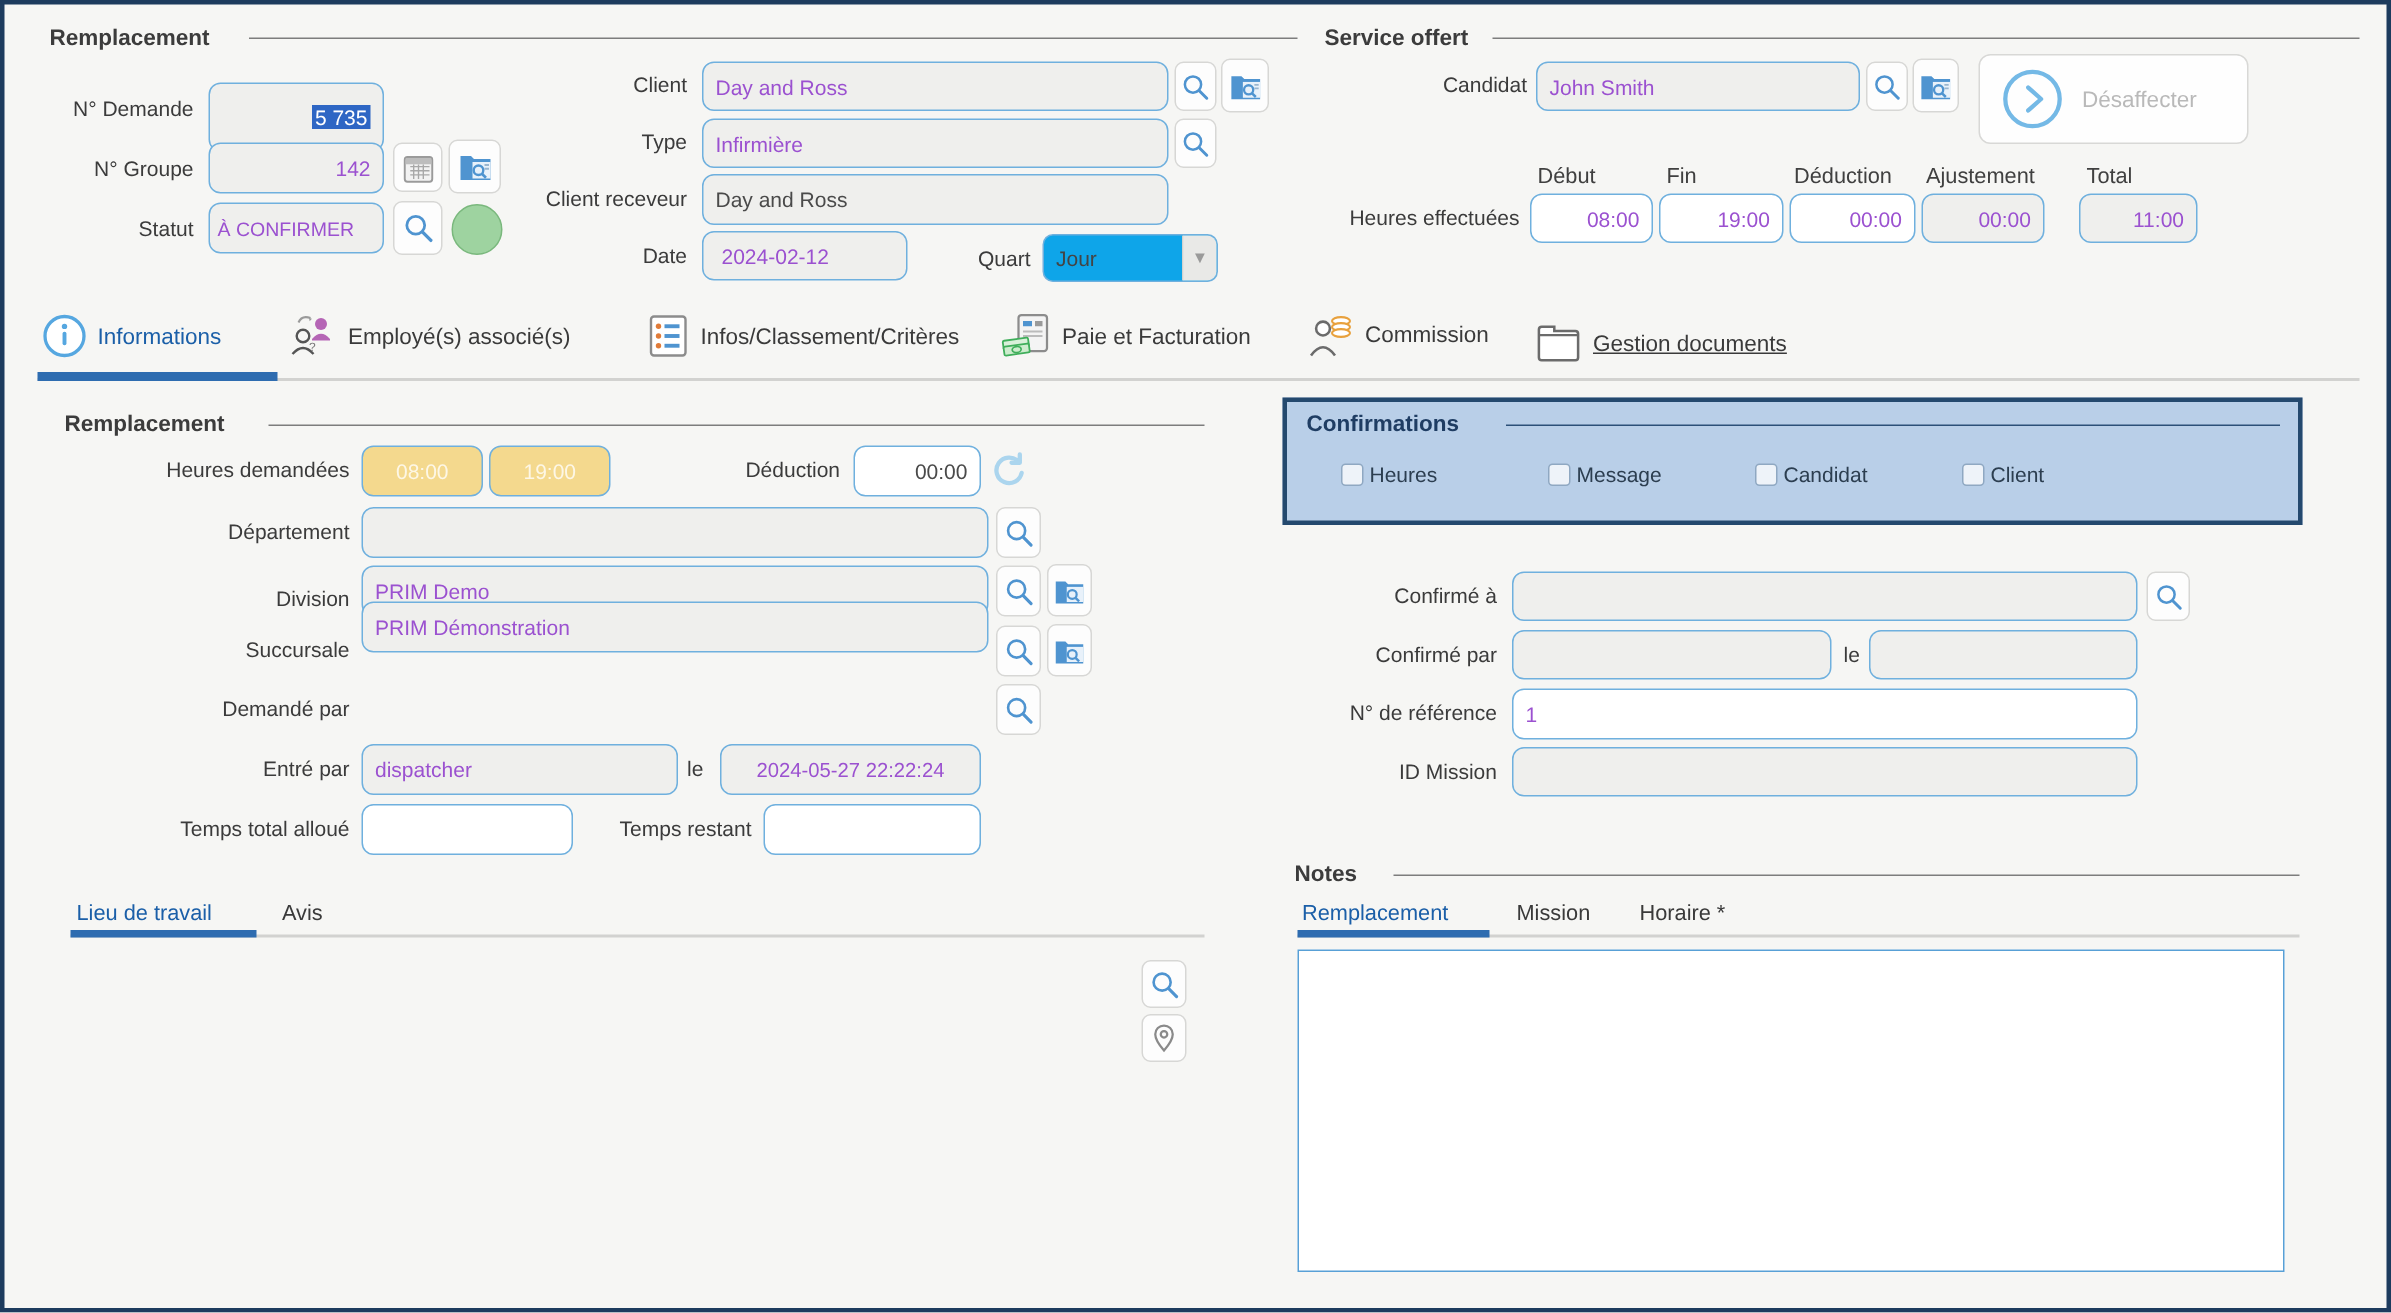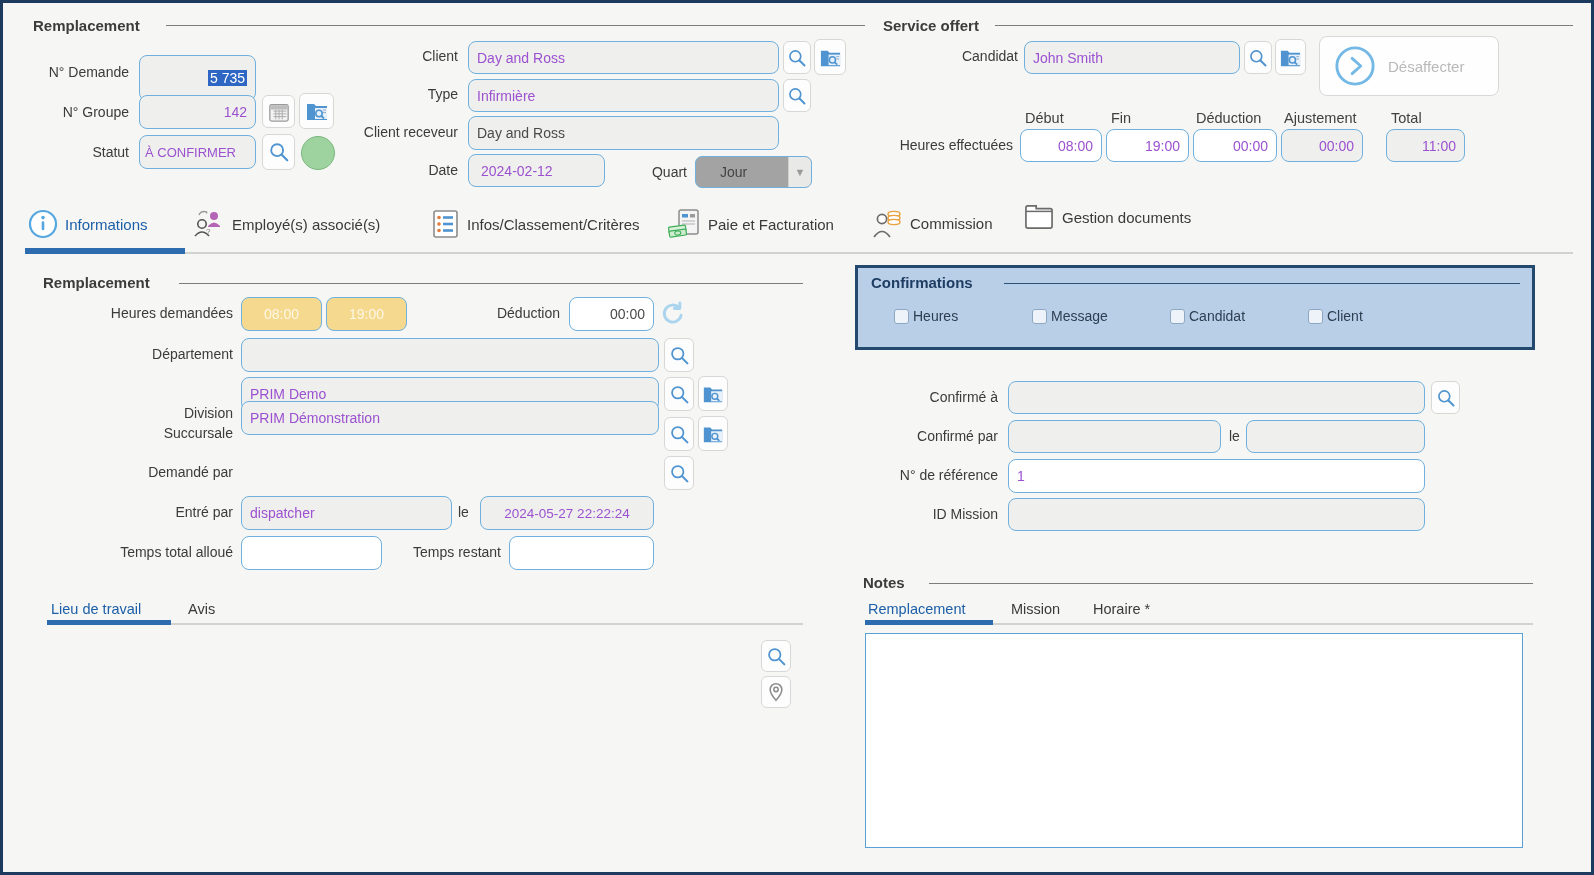--- a/index.html
+++ b/index.html
@@ -30,21 +30,21 @@
   .tab-grayline{position:absolute;background:#d2d2d0;}
   .subtab{position:absolute;font-size:14.5px;color:#3a3a3a;cursor:pointer;white-space:nowrap;}
   .subtab.active{color:#1b5fa8;}
   .panel-conf{position:absolute;box-sizing:border-box;background:#b9cfe8;border:3px solid #24496e;}
   .chk{display:flex;align-items:center;gap:4px;position:absolute;font-size:14px;color:#2c3e50;cursor:pointer;}
   .chk .box{width:15px;height:15px;box-sizing:border-box;border:1px solid #8fa8c2;border-radius:3px;background:#eef3f9;}
   .notes-area{position:absolute;box-sizing:border-box;background:#fff;border:1.5px solid #58a0d6;}
   .addr-panel{position:absolute;box-sizing:border-box;background:#f0f0ee;border:1px solid #d6d6d3;}
   .addr-text{position:absolute;left:10px;top:10px;font-size:14px;white-space:pre;color:#9b51d0;}
   .dd{position:absolute;box-sizing:border-box;display:flex;align-items:center;border:1.5px solid #6fb0de;
-      border-radius:7px;background:#a3a3a3;font-size:14px;color:#444;padding-left:24px;}
+      border-radius:7px;background:#0ea5e9;font-size:14px;color:#444;padding-left:8px;}
   .dd .dd-btn{margin-left:auto;width:22px;align-self:stretch;display:flex;align-items:center;justify-content:center;
       background:#e9e9e7;border-left:1px solid #d2d2d0;border-radius:0 6px 6px 0;color:#9a9a9a;font-size:11px;}
   .btn-desaffecter{position:absolute;box-sizing:border-box;display:flex;align-items:center;gap:12px;
       background:#fefefe;border:1px solid #d8d8d6;border-radius:8px;padding:0 14px;cursor:pointer;}
   .btn-desaffecter span{color:#b9b9b9;font-size:15px;}
   .colhead{position:absolute;font-size:14.5px;color:#404040;white-space:nowrap;}
 </style>
 </head>
 <body>
 
@@ -251,21 +251,21 @@
   <div class="tab" style="left:868px;top:204px;">
     <svg width="32" height="32" viewBox="0 0 32 32">
         <ellipse cx="23" cy="7" rx="6" ry="2.6" fill="#fff" stroke="#e8a13d" stroke-width="1.4"></ellipse>
         <ellipse cx="23" cy="11" rx="6" ry="2.6" fill="#fff" stroke="#e8a13d" stroke-width="1.4"></ellipse>
         <ellipse cx="23" cy="15" rx="6" ry="2.6" fill="#fff" stroke="#e8a13d" stroke-width="1.4"></ellipse>
         <circle cx="11" cy="12" r="4.6" fill="#fff" stroke="#6b6b6b" stroke-width="1.7"></circle>
         <path d="M3 30 q8-11 16 0" fill="none" stroke="#6b6b6b" stroke-width="1.7"></path>
       </svg>
     <span>Commission</span>
   </div>
-  <div class="tab" style="left:1020px;top:200px;">
+  <div class="tab" style="left:1020px;top:212px;text-decoration:underline;">
     <svg width="32" height="28" viewBox="0 0 34 30">
         <path d="M3 8 v-3 q0-2 2-2 h9 v3 h15 q2 0 2 2 v17 q0 2-2 2 h-24 q-2 0-2-2 z" fill="#fff" stroke="#6b6b6b" stroke-width="1.8"></path>
         <path d="M3 9 h28" stroke="#6b6b6b" stroke-width="1.6"></path>
       </svg>
     <span>Gestion documents</span>
   </div>
   <div class="tab-grayline" style="left:22px;top:249px;width:1548px;height:2px;"></div>
   <div class="tab-underline" style="left:22px;top:245px;width:160px;height:6px;"></div>
 
   <div class="grp-title" style="left:40px;top:271px;">Remplacement</div>
@@ -293,21 +293,21 @@
   <div class="fld" style="left:238px;top:335px;width:418px;height:34px;">
       <span></span>
     </div>
   <div class="icon-btn" style="left:661px;top:335px;width:30px;height:34px;">
     <svg width="21" height="21" viewBox="0 0 24 24">
         <circle cx="10" cy="10" r="6.5" fill="none" stroke="#4f94d0" stroke-width="2"></circle>
         <line x1="15" y1="15" x2="21" y2="21" stroke="#4f94d0" stroke-width="2.4" stroke-linecap="round"></line>
       </svg>
   </div>
 
-  <div class="lbl" style="left:38px;top:402px;width:192px;">Division</div>
+  <div class="lbl" style="left:38px;top:388px;width:192px;">Division</div>
   <div class="fld" style="left:238px;top:374px;width:418px;height:34px;">
       <span class="purple">PRIM Demo</span>
     </div>
   <div class="icon-btn" style="left:661px;top:374px;width:30px;height:34px;">
     <svg width="21" height="21" viewBox="0 0 24 24">
         <circle cx="10" cy="10" r="6.5" fill="none" stroke="#4f94d0" stroke-width="2"></circle>
         <line x1="15" y1="15" x2="21" y2="21" stroke="#4f94d0" stroke-width="2.4" stroke-linecap="round"></line>
       </svg>
   </div>
   <div class="icon-btn" style="left:695px;top:373px;width:30px;height:35px;">

